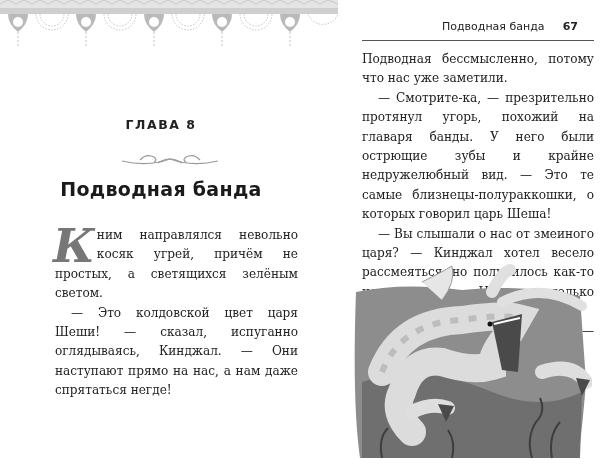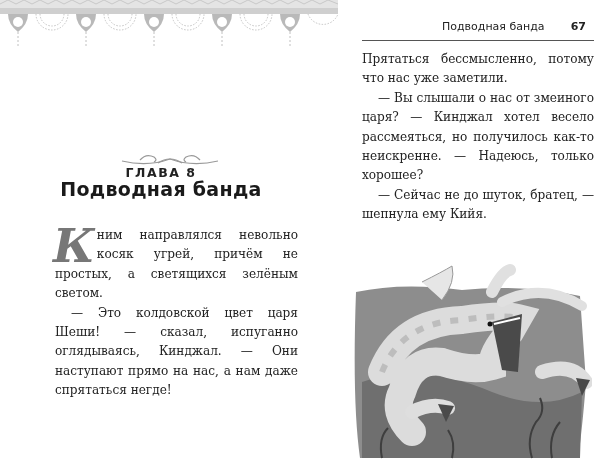--- a/index.html
+++ b/index.html
@@ -6,38 +6,38 @@
   body { width:600px; height:465px; background:#fff; position:relative; overflow:hidden;
          font-family:"DejaVu Serif", serif; color:#222; }
   .page { position:absolute; top:0; height:395px; }
   .left { left:0; width:322px; }
   .right { left:322px; width:278px; }
 
   
   .ornament { position:absolute; left:0; top:0; width:338px; height:52px; }
 
   .chapter-label { position:absolute; top:117px; left:0; width:322px; text-align:center;
-    font-family:"DejaVu Sans", sans-serif; font-weight:bold; font-size:12.5px; letter-spacing:1.5px; color:#222;margin-top:48px; }
+    font-family:"DejaVu Sans", sans-serif; font-weight:bold; font-size:12.5px; letter-spacing:1.5px; color:#222; }
   .flourish { position:absolute; top:151px; left:118px; width:104px; height:16px; }
   .chapter-title { position:absolute; top:178px; left:0; width:322px; text-align:center;
     font-family:"DejaVu Sans", sans-serif; font-weight:bold; font-size:19px; color:#1a1a1a; letter-spacing:0.3px; }
 
   .text { position:absolute; font-size:12.1px; line-height:19.4px; color:#222; }
   .text p { margin:0; text-align:justify; }
   .text p.ind { text-indent:16px; }
   .left .text { left:55px; top:226px; width:243px; }
   .right .text { left:40px; top:50px; width:232px; }
 
   .dropcap { float:left; font-family:"DejaVu Serif", serif; font-style:italic; font-weight:bold;
     font-size:46px; line-height:40px; color:#777; margin:0 2px -4px -2px; height:40px; }
 
   .running-head { position:absolute; top:18px; left:40px; width:232px; height:22px;
     border-bottom:1px solid #555; font-family:"DejaVu Sans", sans-serif; font-size:11px; }
   .running-title { position:absolute; left:80px; top:2px; }
-  .page-num { position:absolute; right:8px; top:2px; font-weight:bold; }
+  .page-num { position:absolute; right:16px; top:2px; font-weight:bold; }
 
   .illustration { position:absolute; left:20px; top:262px; width:250px; height:200px; }
 </style>
 </head>
 <body>
 
 <div class="page left">
   <svg class="ornament" viewBox="0 0 338 52">
     <rect x="0" y="0" width="338" height="8" fill="#e4e4e4"></rect>
     <g fill="none" stroke="#c8c8c8" stroke-width="1">
@@ -96,21 +96,22 @@
   </div>
 </div>
 
 <div class="page right">
   <div class="running-head">
     <span class="running-title">Подводная банда</span>
     <span class="page-num">67</span>
   </div>
 
   <div class="text">
-    <p>Прятаться бессмысленно, потому что нас уже заметили.</p>
+    <p>Подводная бессмысленно, потому что нас уже заметили.</p>
+    <p class="ind">— Смотрите-ка, — презрительно протянул угорь, похожий на главаря банды. У него были острющие зубы и крайне недружелюбный вид. — Это те самые близнецы-полураккошки, о которых говорил царь Шеша!</p>
     <p class="ind">— Вы слышали о нас от змеиного царя? — Кинджал хотел весело рассмеяться, но получилось как-то неискренне. — Надеюсь, только хорошее?</p>
     <p class="ind">— Сейчас не до шуток, братец, — шепнула ему Кийя.</p>
   </div>
 
   <svg class="illustration" viewBox="0 0 250 200">
     <path d="M14 30 Q60 20 120 28 Q180 22 238 34 L244 120 Q240 170 236 196 L18 196 Q10 140 14 30 Z" fill="#8d8d8d"></path>
     <path d="M20 120 Q80 100 150 130 Q200 150 240 130 L238 196 L20 196 Z" fill="#6f6f6f"></path>
     <g fill="none" stroke="#3e3e3e" stroke-width="2">
       <path d="M190 196 Q184 176 194 160 Q204 150 198 136"></path>
       <path d="M210 196 Q206 174 218 160"></path>

